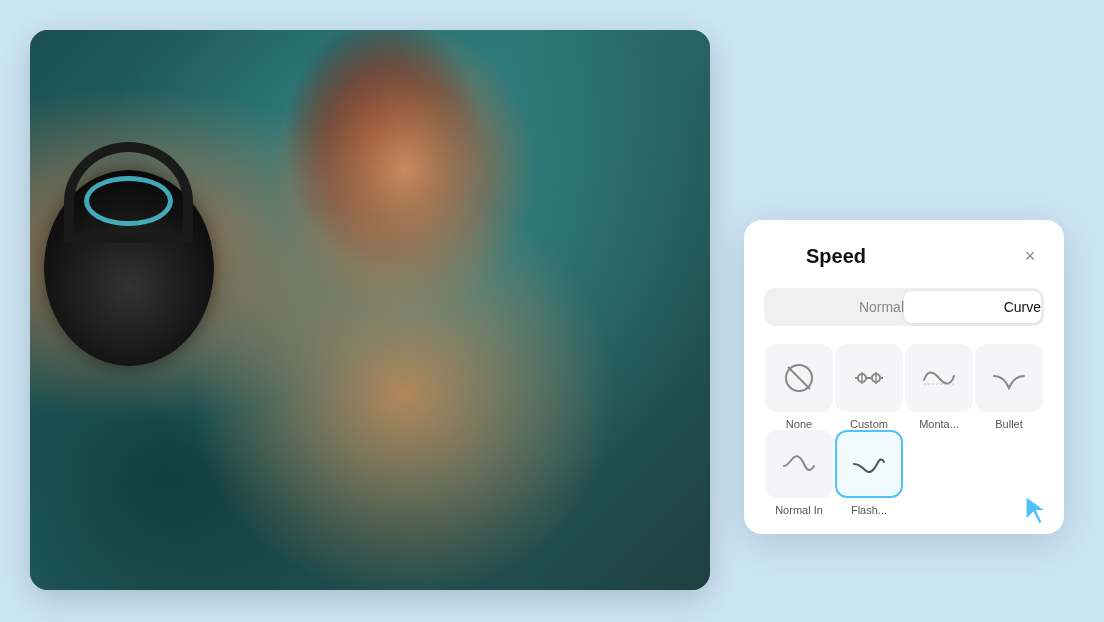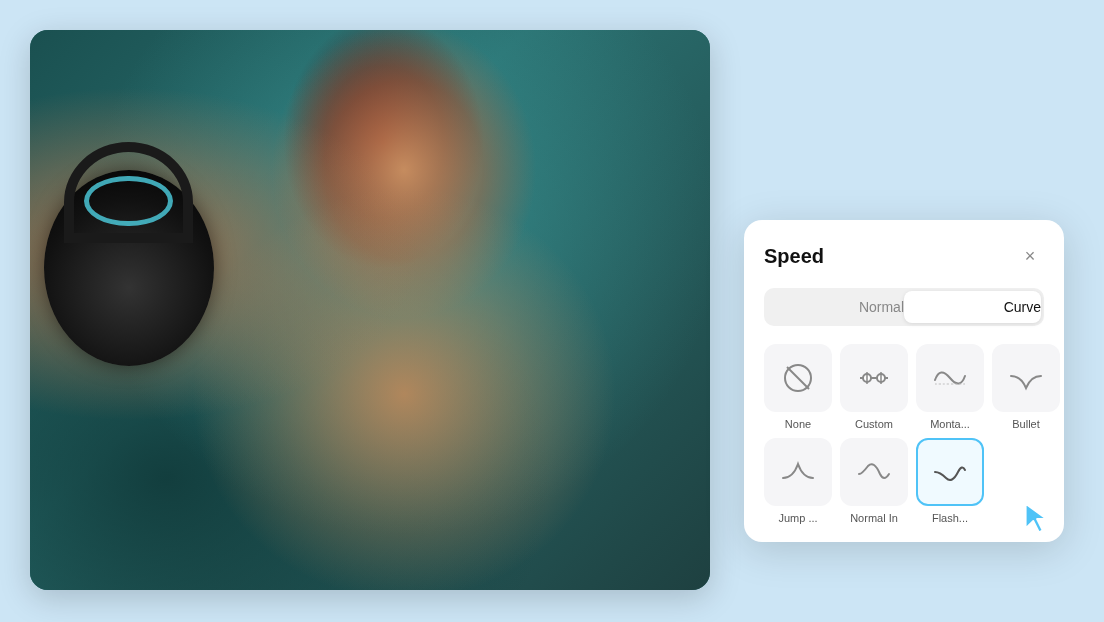--- a/index.html
+++ b/index.html
@@ -41,20 +41,21 @@
       box-shadow: 0 8px 40px rgba(0,0,0,0.15);
       padding: 22px 20px 18px 20px;
       z-index: 10;
     }
 
     .panel-header {
       display: flex;
       align-items: center;
       justify-content: space-between;
       margin-bottom: 18px;
+      margin-left: 42px;
     }
 
     .panel-title {
       font-size: 20px;
       font-weight: 700;
       color: #111;
     }
 
     .close-btn {
       width: 28px;
@@ -95,21 +96,20 @@
     .tab-btn.active {
       background: #ffffff;
       color: #111;
       font-weight: 400;
       box-shadow: 0 1px 4px rgba(0,0,0,0.1);
     }
 
     .grid-options {
       display: grid;
       grid-template-columns: repeat(4, 1fr);
-      gap: 8px;
     }
 
     .option-item {
       display: flex;
       flex-direction: column;
       align-items: center;
       gap: 6px;
       cursor: pointer;
     }
 
@@ -273,28 +273,20 @@
 
     <div class="option-item">
       <div class="option-icon">
         <svg viewBox="0 0 40 40" fill="none" xmlns="http://www.w3.org/2000/svg">
           <path d="M5 18 Q15 18 20 30 Q25 18 35 18" stroke="#888" stroke-width="2" fill="none" stroke-linecap="round"></path>
         </svg>
       </div>
       <span class="option-label">Bullet</span>
     </div>
 
-    <div class="option-item">
-      <div class="option-icon">
-        <svg viewBox="0 0 40 40" fill="none" xmlns="http://www.w3.org/2000/svg">
-          <path d="M5 26 Q15 26 20 12 Q25 26 35 26" stroke="#888" stroke-width="2" fill="none" stroke-linecap="round"></path>
-        </svg>
-      </div>
-      <span class="option-label">Jump ...</span>
-    </div>
 
     <div class="option-item">
       <div class="option-icon">
         <svg viewBox="0 0 40 40" fill="none" xmlns="http://www.w3.org/2000/svg">
           <path d="M5 22 Q8 22 14 14 Q20 8 26 22 Q30 30 35 22" stroke="#888" stroke-width="2" fill="none" stroke-linecap="round"></path>
         </svg>
       </div>
       <span class="option-label">Normal In</span>
     </div>
 

